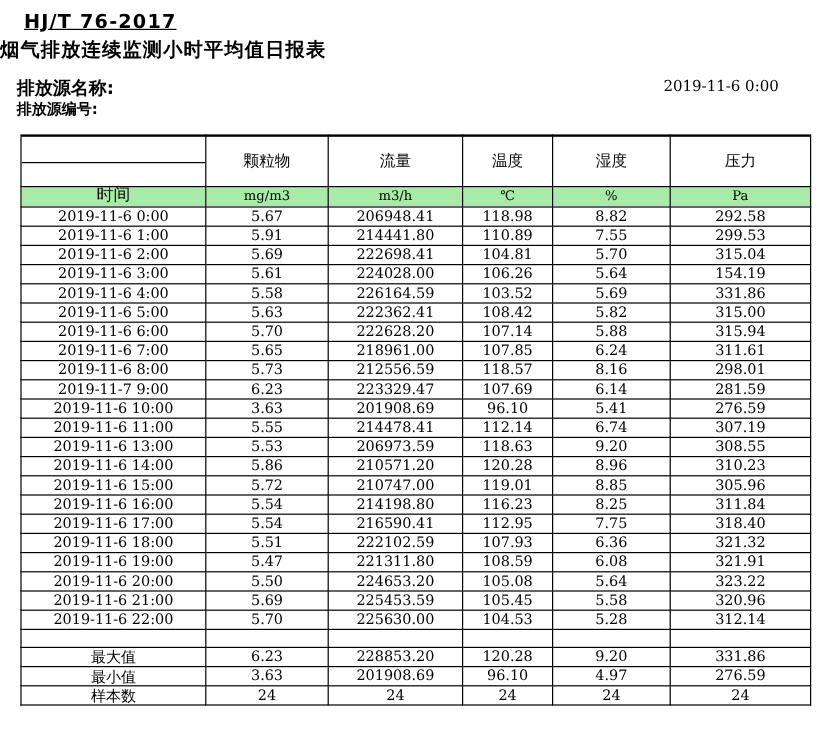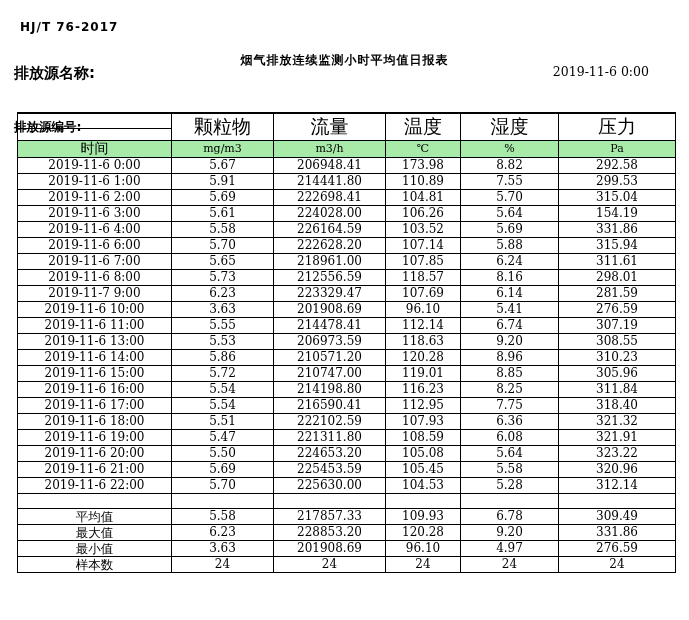--- a/index.html
+++ b/index.html
@@ -1,35 +1,35 @@
 <!DOCTYPE html>
 <html style="--unit-green: #A8EBA8;"><head>
 <meta charset="utf-8">
 <style>
   * { margin:0; padding:0; box-sizing:border-box; }
   html,body { width:689px; height:620px; background:#ffffff; color:#000;
     font-family:"DejaVu Sans", sans-serif; }
   body { position:relative; overflow:hidden; }
 
-  .std-code { position:absolute; top:20px; left:20px; font-size:12px;
-    font-weight:bold; letter-spacing:1px; }
+  .std-code { position:absolute; top:8px; left:20px; font-size:16px;
+    font-weight:bold; letter-spacing:1px;text-decoration:underline; }
   .report-title { position:absolute; top:32px; left:0; width:100%;
-    text-align:center; font-size:12px; font-weight:bold; letter-spacing:1px;margin-top:20px; }
+    text-align:left; font-size:16px; font-weight:bold; letter-spacing:1px; }
   .meta-name  { position:absolute; top:64px; left:14px; font-size:15px; font-weight:bold; }
-  .meta-id    { position:absolute; top:83px; left:14px; font-size:12.5px; font-weight:bold;margin-top:36px; }
+  .meta-id    { position:absolute; top:83px; left:14px; font-size:12.5px; font-weight:bold; }
   .meta-date  { position:absolute; top:64px; right:40px; font-size:12.5px;
     font-family:"DejaVu Serif", serif; }
 
   table.report { position:absolute; top:112px; left:17px; width:658px;
     border-collapse:collapse; table-layout:fixed;
     border:1px solid #000; border-top:2px solid #000; }
   th, td { border:1px solid #000; text-align:center; vertical-align:middle;
     white-space:nowrap; overflow:hidden; padding:0; }
 
-  tr.hdr th { height:27px; font-size:19px; font-weight:normal; }
+  tr.hdr th { height:42px; font-size:13px; font-weight:normal; }
   th.time-head-cell { padding:0; }
   .split-top { height:15px; border-bottom:1px solid #000; }
   .split-bottom { height:11px; }
 
   tr.units td { height:16px; background:var(--unit-green,#A8EBA8);
     font-size:11px; font-family:"DejaVu Serif", serif; line-height:16px; }
   tr.units td.time-label { font-size:14px; font-family:Liberation Mono, monospace; }
 
   tbody.data td, tbody.summary td { height:15px; font-size:12px; line-height:15px;
     font-family:"DejaVu Serif", serif; }
@@ -87,21 +87,21 @@
 
     </tr>
   </thead>
 
   <tbody class="data">
 
       <tr>
         <td class="time-cell">2019-11-6 0:00</td>
         <td>5.67</td>
         <td>206948.41</td>
-        <td>173.98</td>
+        <td>118.98</td>
         <td>8.82</td>
         <td>292.58</td>
       </tr>
 
       <tr>
         <td class="time-cell">2019-11-6 1:00</td>
         <td>5.91</td>
         <td>214441.80</td>
         <td>110.89</td>
         <td>7.55</td>
@@ -128,20 +128,28 @@
 
       <tr>
         <td class="time-cell">2019-11-6 4:00</td>
         <td>5.58</td>
         <td>226164.59</td>
         <td>103.52</td>
         <td>5.69</td>
         <td>331.86</td>
       </tr>
 
+      <tr>
+        <td class="time-cell">2019-11-6 5:00</td>
+        <td>5.63</td>
+        <td>222362.41</td>
+        <td>108.42</td>
+        <td>5.82</td>
+        <td>315.00</td>
+      </tr>
 
       <tr>
         <td class="time-cell">2019-11-6 6:00</td>
         <td>5.70</td>
         <td>222628.20</td>
         <td>107.14</td>
         <td>5.88</td>
         <td>315.94</td>
       </tr>
 
@@ -287,28 +295,20 @@
         <td></td>
       <td></td>
         <td></td>
       <td></td>
         <td></td>
     </tr>
   </tbody>
 
   <tbody class="summary">
 
-      <tr>
-        <td class="sum-label">平均值</td>
-        <td>5.58</td>
-        <td>217857.33</td>
-        <td>109.93</td>
-        <td>6.78</td>
-        <td>309.49</td>
-      </tr>
 
       <tr>
         <td class="sum-label">最大值</td>
         <td>6.23</td>
         <td>228853.20</td>
         <td>120.28</td>
         <td>9.20</td>
         <td>331.86</td>
       </tr>
 

